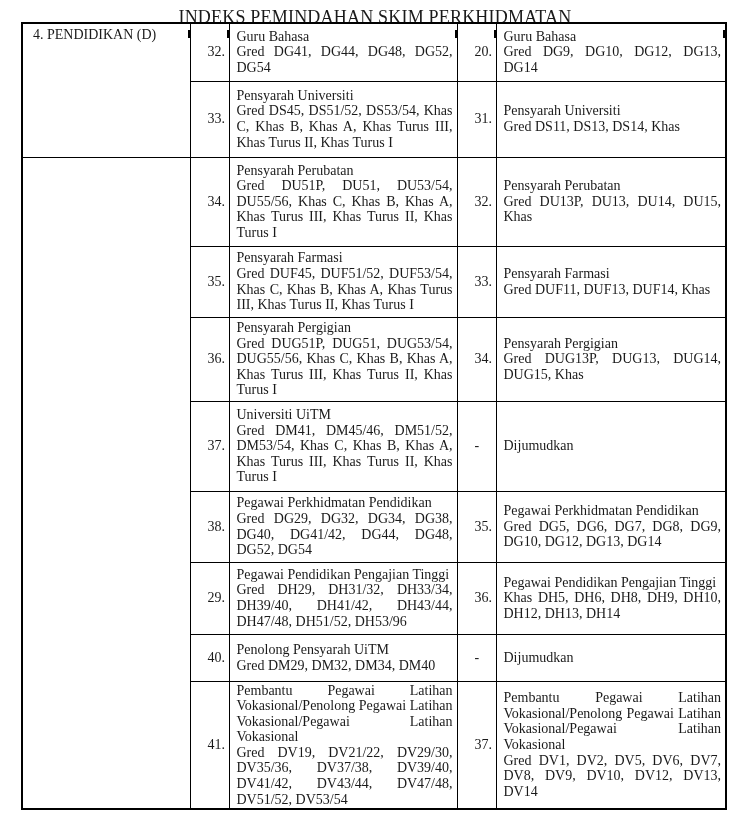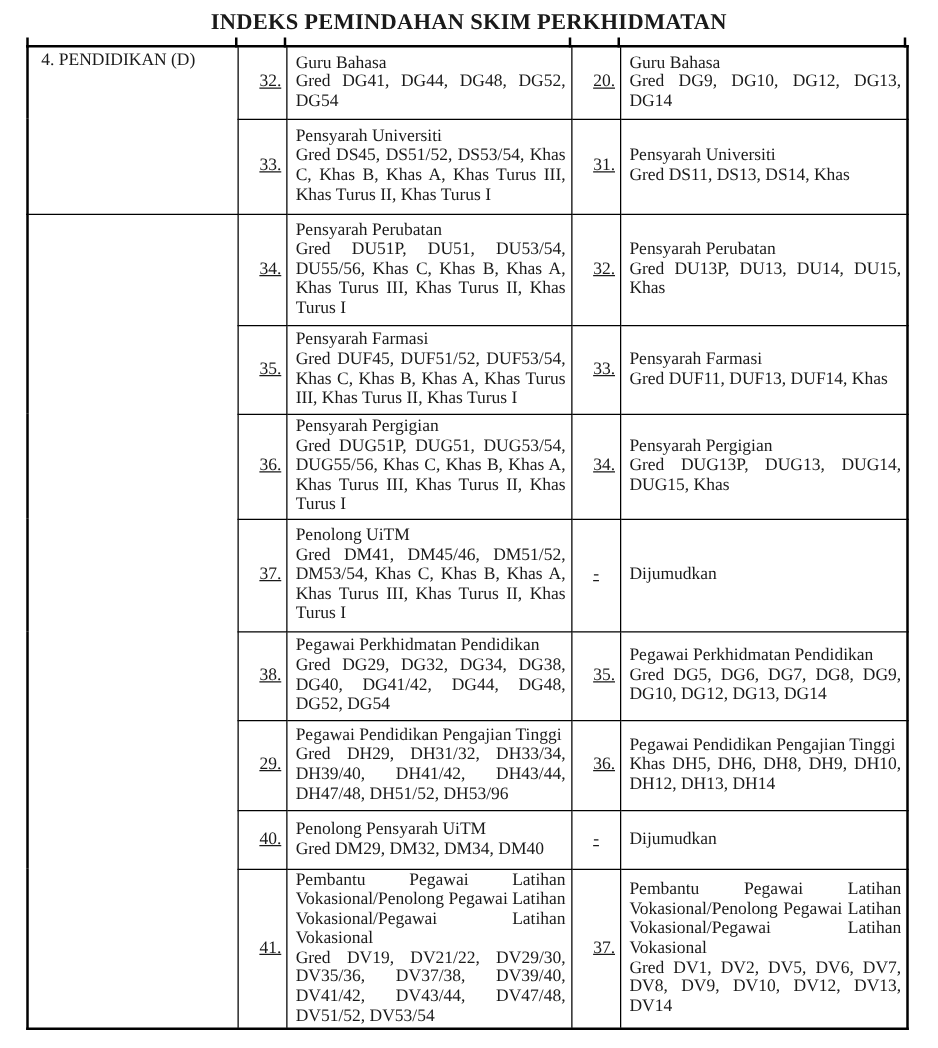--- a/index.html
+++ b/index.html
@@ -3,41 +3,41 @@
 <meta charset="utf-8">
 <style>
   html, body { margin:0; padding:0; }
   body {
     width:750px; height:838px; background:#ffffff;
     font-family:"Liberation Serif", serif; color:#1a1a1a;
     position:relative; overflow:hidden;
   }
   .doc-title {
     position:absolute; top:7px; left:0; width:750px;
-    text-align:center; font-weight:bold; font-size:18px;
+    text-align:center; font-weight:normal; font-size:18px;
     letter-spacing:0.2px; white-space:nowrap;
   }
   .tick {
     position:absolute; top:30px; height:8px; width:2px; background:#000;
   }
   table.index-table {
-    position:absolute; left:21px; top:36px; width:704px;
+    position:absolute; left:21px; top:22px; width:704px;
     border-collapse:collapse; table-layout:fixed;
     border:2px solid #000;
   }
   td {
     border:1px solid #000;
     font-size:14px; line-height:15.6px;
     vertical-align:middle; overflow:hidden;
   }
   td.cat {
     vertical-align:top; padding:3px 6px 2px 10px;
   }
   td.num {
-    text-align:center; padding:0 17px;text-decoration:underline;
+    text-align:center; padding:0 17px;
   }
   td.desc {
     padding:1px 4px 1px 7px;
   }
   td.desc .para { text-align:justify; }
 </style>
 </head>
 <body>
 
 <div class="page">
@@ -120,21 +120,21 @@
           </td>
           <td class="num">34.</td>
           <td class="desc">
             <div class="para">Pensyarah Pergigian</div>
             <div class="para">Gred DUG13P, DUG13, DUG14, DUG15, Khas</div>
           </td>
         </tr>
         <tr style="height: 90px;">
           <td class="num">37.</td>
           <td class="desc">
-            <div class="para">Penolong UiTM</div>
+            <div class="para">Universiti UiTM</div>
             <div class="para">Gred DM41, DM45/46, DM51/52, DM53/54, Khas C, Khas B, Khas A, Khas Turus III, Khas Turus II, Khas Turus I</div>
           </td>
           <td class="num">-</td>
           <td class="desc">
             <div class="para">Dijumudkan</div>
             <div class="para"></div>
           </td>
         </tr>
         <tr style="height: 71px;">
           <td class="num">38.</td>

